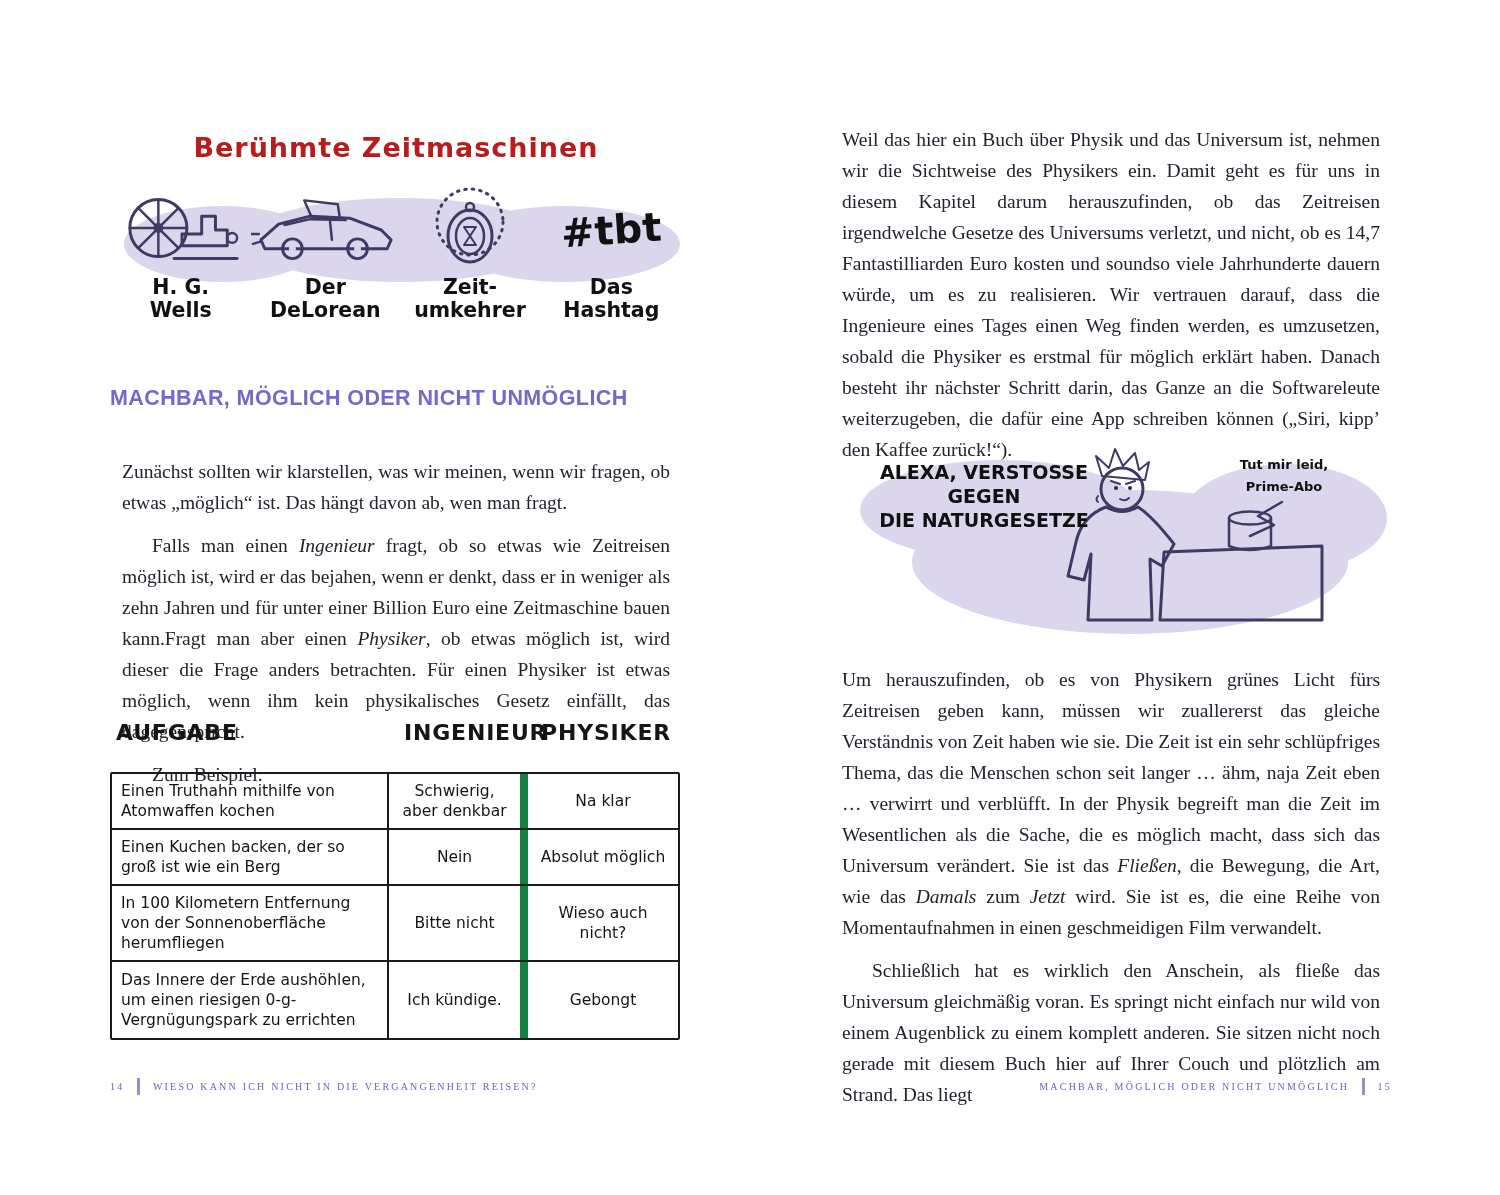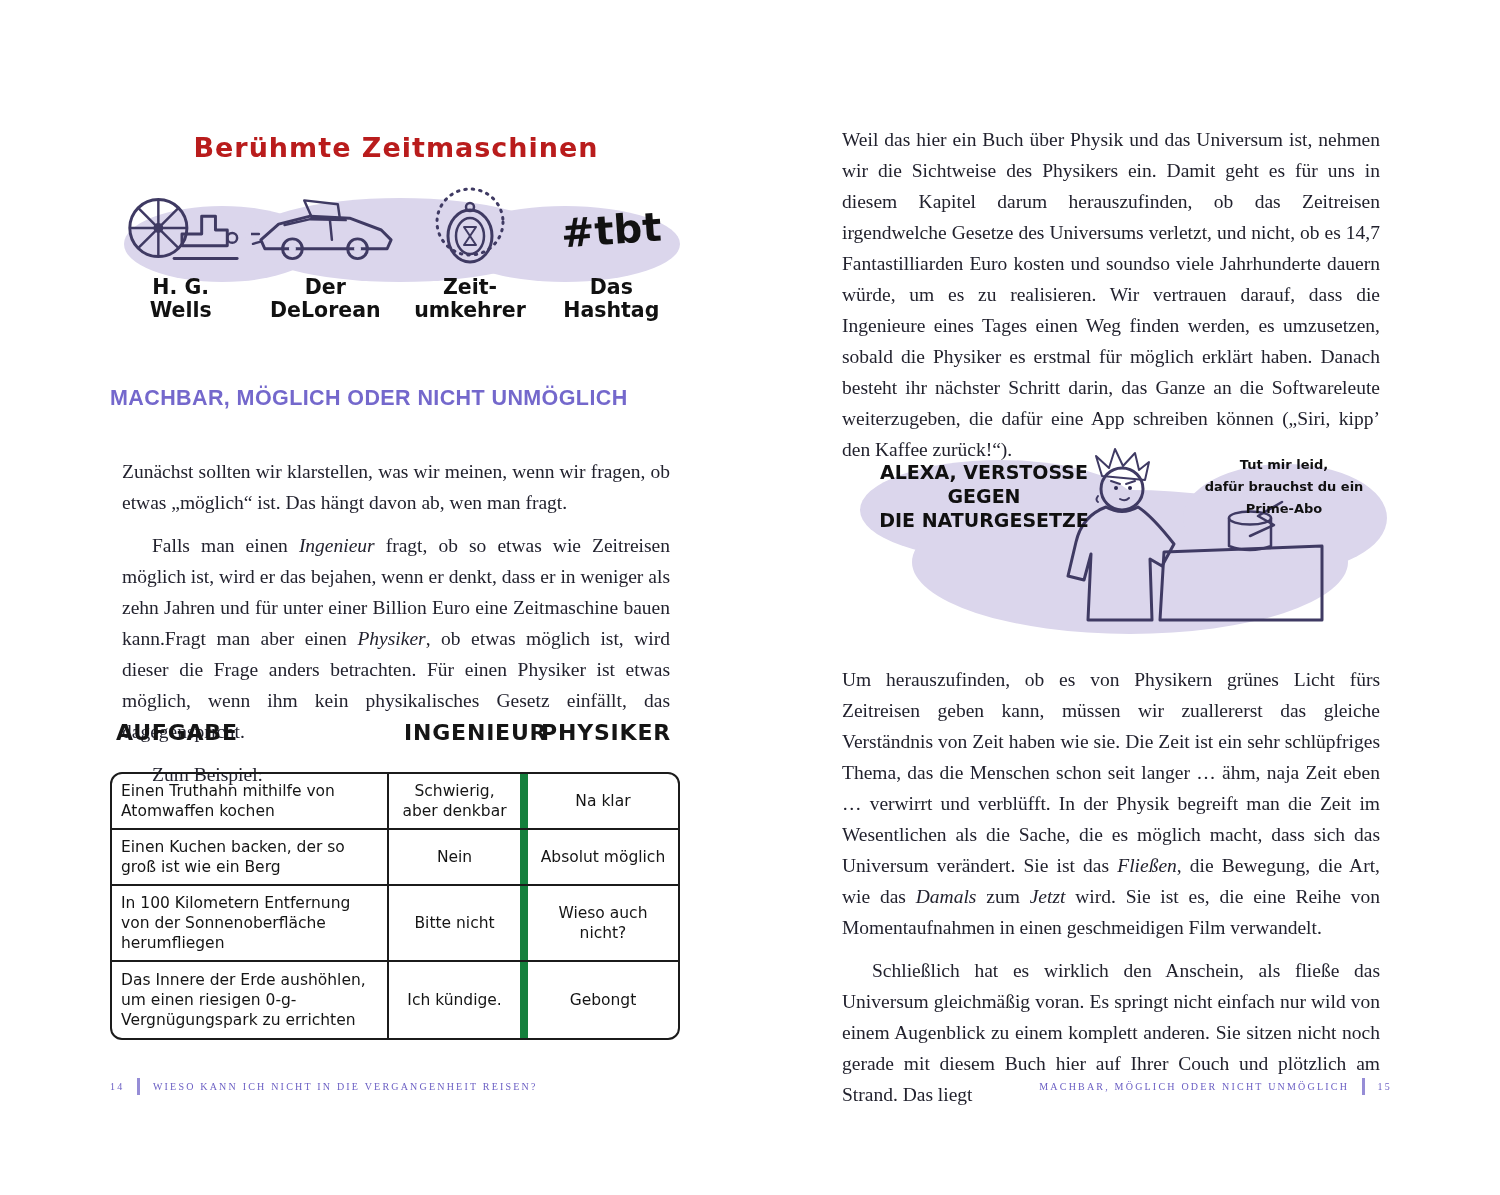--- a/index.html
+++ b/index.html
@@ -37,21 +37,21 @@
     font-weight:bold;font-size:21.5px;letter-spacing:0.4px;color:#7468cc}
 
   .left-text{top:444px;left:0;width:572px}
 
   
   .ttable{top:720px;left:0;width:570px;color:#151515}
   .thead{display:flex;font-weight:bold;font-size:22px;letter-spacing:0.8px;margin-bottom:27px}
   .th.c1{width:292px;padding-left:6px;text-align:left}
   .th.c2{width:128px;text-align:center}
   .th.c3{width:150px;text-align:center}
-  .tgrid{border:2.5px solid #1b1b1b;border-radius:12px}
+  .tgrid{border:2.5px solid #1b1b1b;border-radius:2px}
   .trow{display:flex;border-bottom:2px solid #1b1b1b}
   .trow:last-child{border-bottom:none}
   .td{font-size:15.5px;line-height:20px;padding:7px 9px;display:flex;align-items:center}
   .td.c1{width:292px;text-align:left}
   .td.c2{width:128px;text-align:center;justify-content:center;border-left:2px solid #1b1b1b}
   .td.c3{width:150px;text-align:center;justify-content:center;border-left:8px solid #15803d}
   .r1{min-height:54px}.r2{min-height:54px}.r3{min-height:62px}.r4{min-height:76px}
 
   
   .footer{top:1078px;display:flex;align-items:center;
@@ -244,21 +244,20 @@
         <path d="M290,55 q5,3 9,-1" class="ink" stroke-width="2"></path>
         <path d="M268,52 q-3,4 0,6" class="ink" stroke-width="2"></path>
       </g>
     </svg>
     <div class="speech-cmd hand">
       <div>ALEXA, VERSTOSSE GEGEN</div>
       <div>DIE NATURGESETZE</div>
     </div>
     <div class="speech-reply hand">
       <div>Tut mir leid,</div>
-      <div>dafür brauchst du ein</div>
       <div>Prime-Abo</div>
     </div>
   </div>
 
   <div class="abs rp-text2 bodytext">
     <p><span>Um herauszufinden, ob es von Physikern grünes Licht fürs Zeitreisen geben kann, müssen wir zuallererst das gleiche Verständnis von Zeit haben wie sie. Die Zeit ist ein sehr schlüpfriges Thema, das die Menschen schon seit langer … ähm, naja Zeit eben … verwirrt und verblüfft. In der Physik begreift man die Zeit im Wesentlichen als die Sache, die es möglich macht, dass sich das Universum verändert. Sie ist das </span><i>Fließen</i><span>, die Bewegung, die Art, wie das </span><i>Damals</i><span> zum </span><i>Jetzt</i><span> wird. Sie ist es, die eine Reihe von Momentaufnahmen in einen geschmeidigen Film verwandelt.</span></p>
     <p class="ind"><span>Schließlich hat es wirklich den Anschein, als fließe das Universum gleichmäßig voran. Es springt nicht einfach nur wild von einem Augenblick zu einem komplett anderen. Sie sitzen nicht noch gerade mit diesem Buch hier auf Ihrer Couch und plötzlich am Strand. Das liegt</span></p>
   </div>
 
   <div class="abs footer footer-right">

